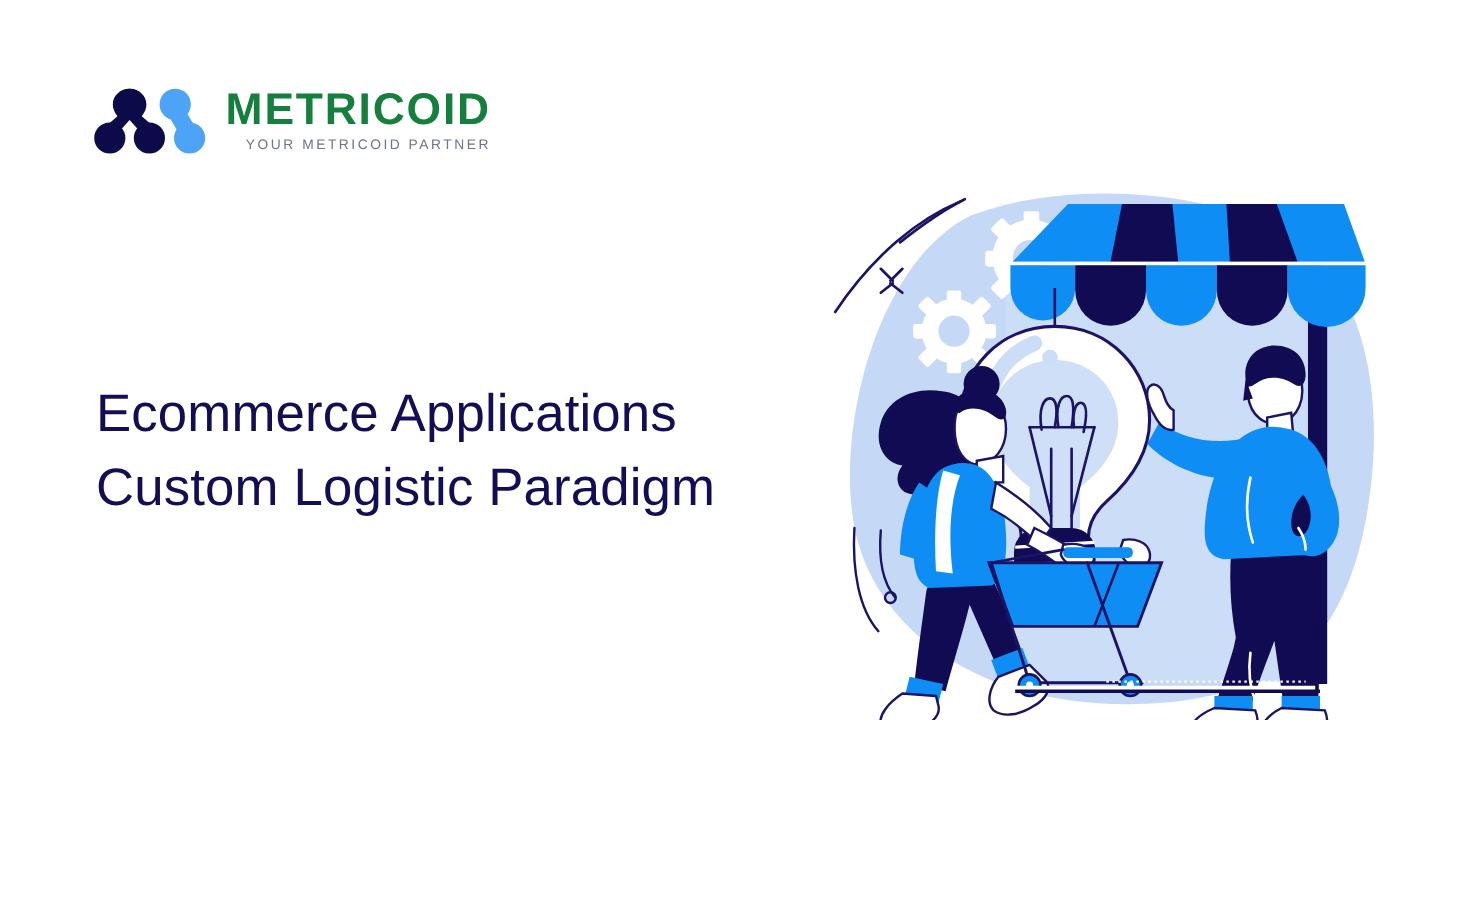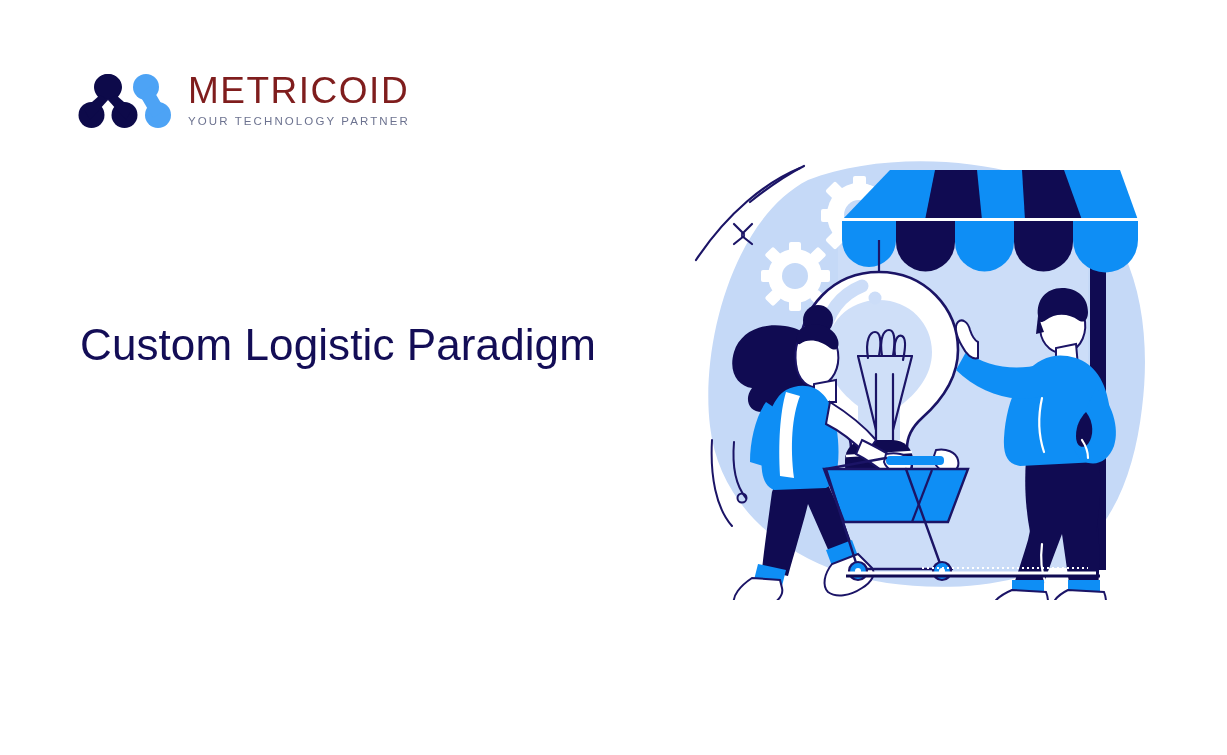--- a/index.html
+++ b/index.html
@@ -39,25 +39,25 @@
     display: block;
   }
   .logo-text {
     display: flex;
     flex-direction: column;
     align-items: stretch;
     justify-content: center;
   }
   .logo-wordmark {
     font-family: "Liberation Sans", sans-serif;
-    font-weight: 400;
+    font-weight: 700;
     font-size: 37px;
     line-height: 1;
     letter-spacing: 1.5px;
-    color: #7f1d1d;
+    color: #15803d;
     white-space: nowrap;
   }
   .logo-tagline {
     font-family: "Liberation Sans", sans-serif;
     font-weight: 400;
     font-size: 11.5px;
     line-height: 1;
     letter-spacing: 2.1px;
     color: #6d7390;
     margin-top: 7px;
@@ -117,25 +117,26 @@
 
       <g fill="#4da3f5">
         <circle cx="68" cy="19" r="13"></circle>
         <circle cx="80" cy="47" r="13"></circle>
         <path d="M61 26 L73 18 L87 42 L75 50 Z"></path>
       </g>
     </svg>
 
     <div class="logo-text">
       <div class="logo-wordmark">METRICOID</div>
-      <div class="logo-tagline">YOUR TECHNOLOGY PARTNER</div>
+      <div class="logo-tagline">YOUR METRICOID PARTNER</div>
     </div>
   </div>
 
   <h1 class="headline">
+    <span class="headline-line">Ecommerce Applications</span>
     <span class="headline-line">Custom Logistic Paradigm</span>
   </h1>
 
   <div class="illustration">
     <svg viewBox="0 0 460 460" aria-hidden="true">
 
       <path d="M118 40 C200 8 330 18 392 62 C448 102 462 190 452 268 C444 336 420 398 366 424 C304 454 210 452 150 432 C82 409 28 358 20 286 C10 204 44 78 118 40 Z" fill="#c5d9f7"></path>
 
       <rect x="148" y="78" width="250" height="350" fill="#ccddf8"></rect>
 

